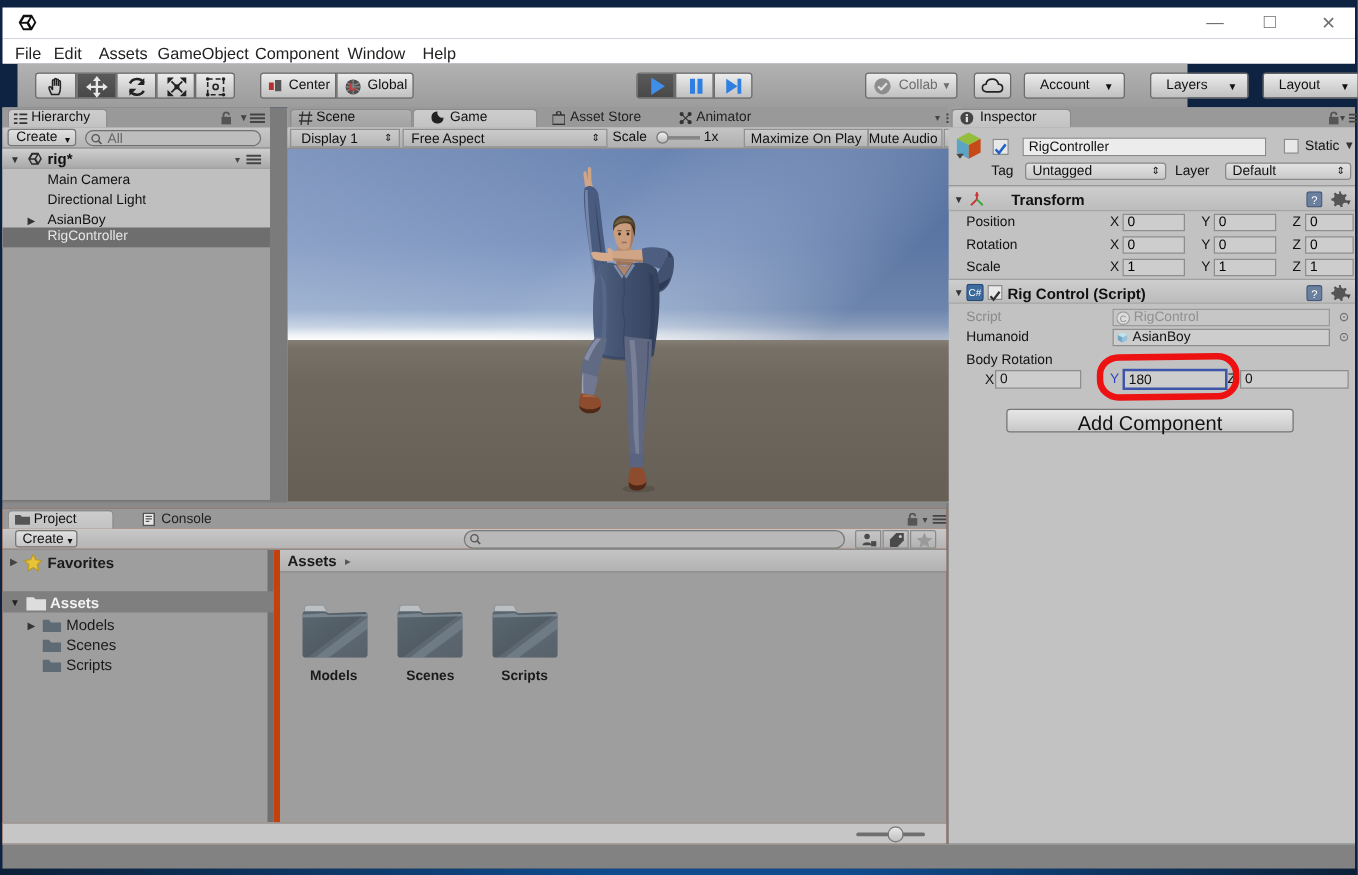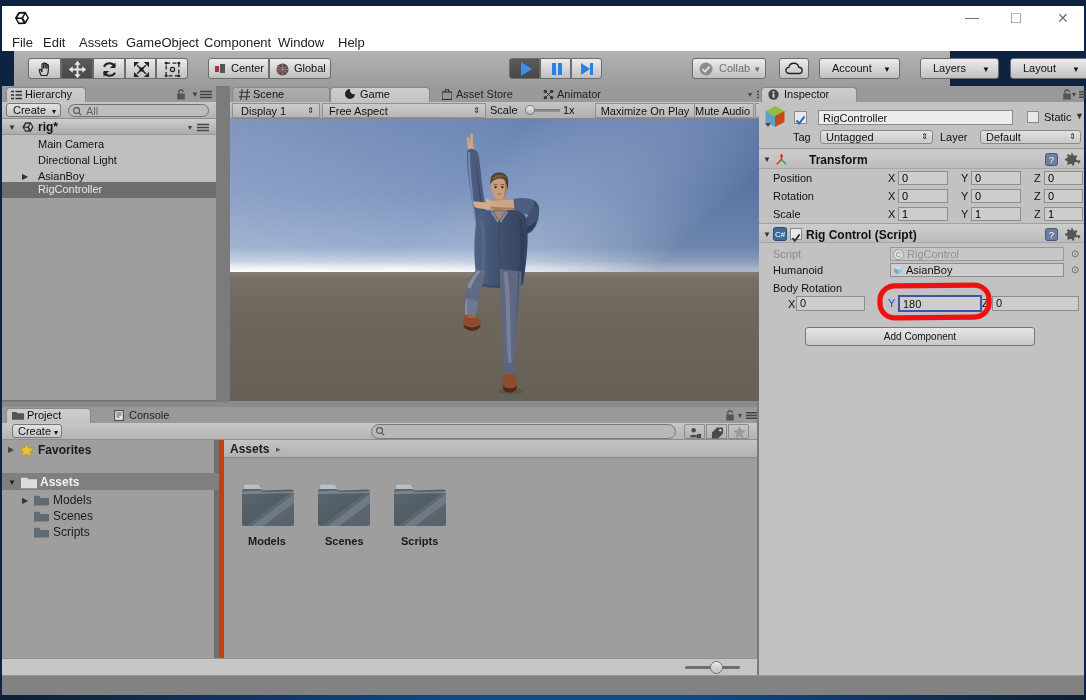--- a/index.html
+++ b/index.html
@@ -560,17 +560,17 @@
   <div class="abs" style="left:37px;top:210px;width:69px;height:15px;background:#cdcdcd;border:1px solid #8d8d8d;font-size:11px;color:#111;padding:0 0 0 3px">0</div>
   <div class="abs" style="left:129px;top:211px;font-size:11px;color:#2a46c8">Y</div>
   <div class="abs" style="left:139px;top:209px;width:84px;height:17px;background:#cdcdcd;border:2px solid #3c55a8;font-size:11px;color:#111;padding:1px 0 0 3px">180</div>
   <div class="abs smalltxt" style="left:223px;top:211px">Z</div>
   <div class="abs" style="left:233px;top:210px;width:87px;height:15px;background:#cdcdcd;border:1px solid #8d8d8d;font-size:11px;color:#111;padding:0 0 0 3px">0</div>
 
   <svg class="abs" style="left:118px;top:196px" width="116" height="40" viewBox="0 0 116 40">
       <rect x="3" y="3.5" width="109" height="32" rx="15" ry="14" fill="none" stroke="#ee1111" stroke-width="5.2" transform="rotate(-0.6 58 19)"></rect>
     </svg>
 
-  <div class="abs" style="left:46px;top:241px;width:230px;height:19px;background:linear-gradient(#e6e6e6,#c8c8c8);border:1px solid #777;border-radius:3px;text-align:center;font-size:10px;color:#111;padding-top:3px">Add Component</div>
+  <div class="abs" style="left:46px;top:241px;width:230px;height:19px;background:linear-gradient(#e6e6e6,#c8c8c8);border:1px solid #777;border-radius:3px;text-align:center;font-size:16px;color:#111;padding-top:3px">Add Component</div>
 </div>
 
 <div class="abs" id="statusbar"></div>
 <div class="abs" id="botedge"></div>
 
 </body></html>

